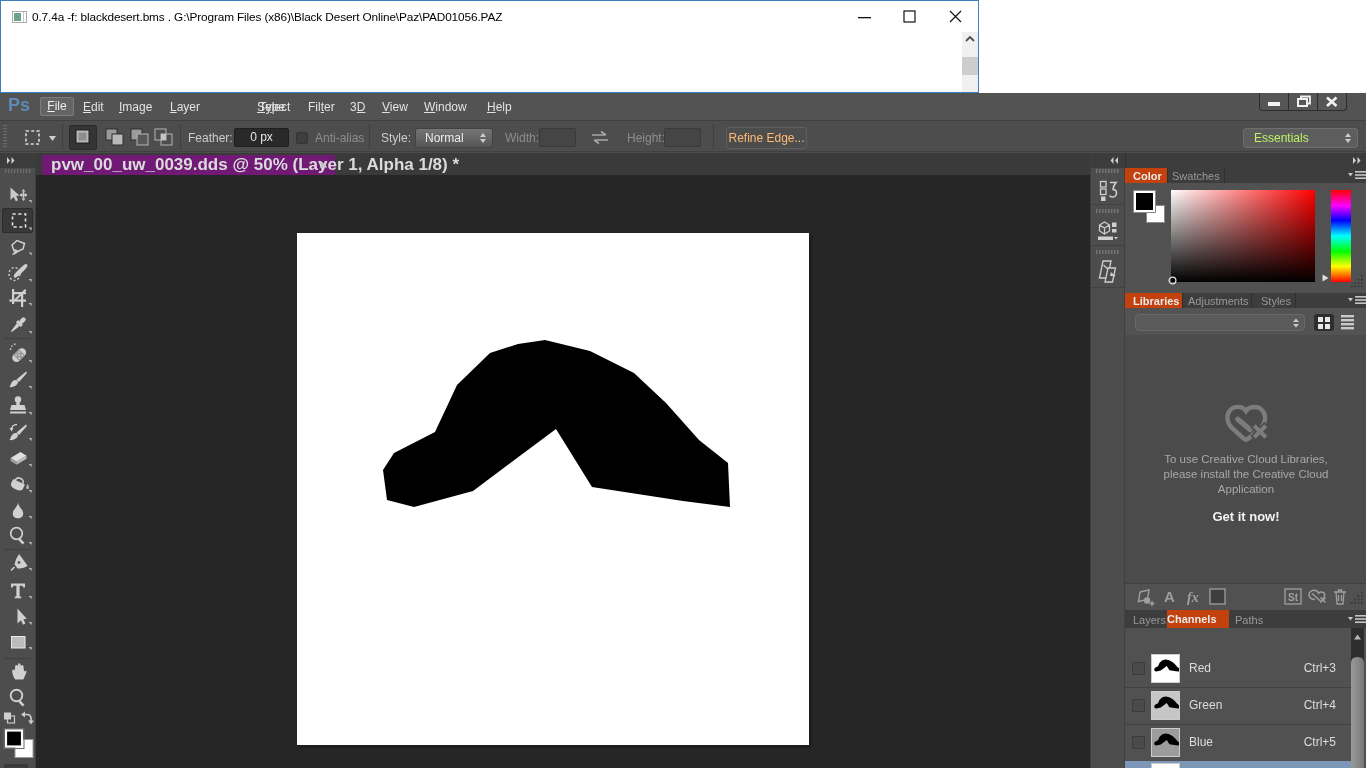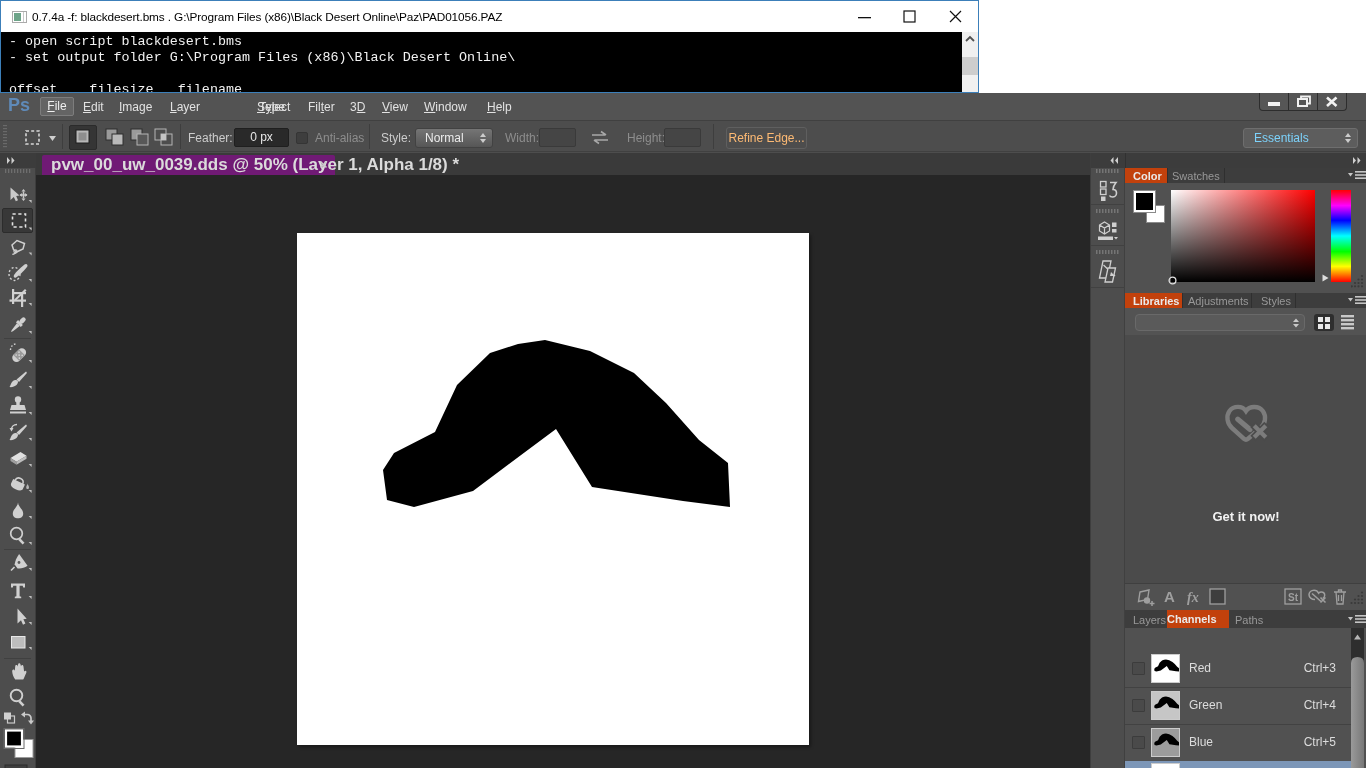--- a/index.html
+++ b/index.html
@@ -19,21 +19,21 @@
   
   #optbar { position:absolute; left:0; top:27px; width:1366px; height:32px; background:#4d4d4d; border-top:1px solid #404040; border-bottom:1px solid #404040; }
   .osep { position:absolute; top:3px; width:1px; height:25px; background:#3e3e3e; }
   .olabel { position:absolute; top:10px; font-size:12px; color:#cccccc; }
   .olabel.dis { color:#8d8d8d; }
   #feainput { position:absolute; left:234px; top:7px; width:55px; height:19px; background:#292929; border:1px solid #1f1f1f; border-radius:2px; color:#e6e6e6; font-size:12px; text-align:center; line-height:17px; }
   .dinput { position:absolute; top:7px; width:37px; height:19px; background:#454545; border:1px solid #3a3a3a; border-radius:2px; }
   #aacheck { position:absolute; left:296px; top:11px; width:12px; height:12px; background:#3e3e3e; border:1px solid #353535; border-radius:2px; }
   #styledd { position:absolute; left:415px; top:7px; width:78px; height:20px; background:linear-gradient(#757575,#565656); border:1px solid #424242; border-radius:3px; color:#ececec; font-size:12px; line-height:18px; padding-left:9px; }
   #refinebtn { position:absolute; left:726px; top:6px; width:81px; height:22px; background:#4d4d4d; border:1px solid #5f5f5f; border-radius:3px; color:#fdba74; font-size:12px; text-align:center; line-height:20px; }
-  #essdd { position:absolute; left:1243px; top:7px; width:115px; height:20px; background:#5d5d5d; border:1px solid #6e6e6e; border-radius:3px; color:#7dd3fc; font-size:12px; line-height:18px; padding-left:10px; }
+  #essdd { position:absolute; left:1243px; top:7px; width:115px; height:20px; background:#5d5d5d; border:1px solid #6e6e6e; border-radius:3px; color:#bef264; font-size:12px; line-height:18px; padding-left:10px; }
   .spinner { position:absolute; width:8px; height:10px; }
   .spinner:before { content:""; position:absolute; left:0; top:1px; border:3.5px solid transparent; border-bottom:4px solid #ccc; }
   .spinner:after { content:""; position:absolute; left:0; top:10px; border:3.5px solid transparent; border-top:4px solid #ccc; }
 
   
   #main { position:absolute; left:0; top:60px; width:1366px; height:615px; }
 
   
   #toolbar { position:absolute; left:0; top:0; width:36px; height:615px; background:#4d4d4d; border-right:1px solid #3e3e3e; }
   #tbhead { position:absolute; left:0; top:0; width:36px; height:15px; background:#3c3c3c; color:#cfcfcf; }
@@ -453,20 +453,21 @@
         <div style="position:absolute;left:0;top:167px;width:242px;height:248px;background:#4b4b4b;">
           <svg style="position:absolute;left:98px;top:65px;" width="48" height="46" viewBox="0 0 48 46">
             <path d="M23,11 C19.5,5.5 10.5,5.5 6.5,11 C3,16 4,23.5 9,28 L21,38.8 C22.3,39.9 23.7,39.9 25,38.8 L37.5,28.2 C42.5,23.7 43.5,16.2 40,11.2 C36,5.7 26.5,5.7 23,11 Z" fill="none" stroke="#7c7c7c" stroke-width="4.4"></path>
             <line x1="13" y1="17.5" x2="29" y2="31" stroke="#4b4b4b" stroke-width="9.6"></line>
             <line x1="14.8" y1="19.2" x2="27" y2="29.5" stroke="#7c7c7c" stroke-width="5.2" stroke-linecap="round"></line>
             <line x1="30" y1="24.5" x2="44" y2="38.5" stroke="#4b4b4b" stroke-width="7.5"></line>
             <line x1="44" y1="24.5" x2="30" y2="38.5" stroke="#4b4b4b" stroke-width="7.5"></line>
             <line x1="31.2" y1="25.7" x2="42.8" y2="37.3" stroke="#7c7c7c" stroke-width="4.2"></line>
             <line x1="42.8" y1="25.7" x2="31.2" y2="37.3" stroke="#7c7c7c" stroke-width="4.2"></line>
           </svg>
+          <div style="position:absolute;left:0;top:117px;width:242px;text-align:center;font-size:11.5px;line-height:15px;color:#a8a8a8;">To use Creative Cloud Libraries,<br>please install the Creative Cloud<br>Application</div>
           <div style="position:absolute;left:0;top:174px;width:242px;text-align:center;font-size:13px;font-weight:bold;color:#f2f2f2;"><span style="">Get it now!</span></div>
         </div>
         <div style="position:absolute;left:0;top:415px;width:242px;height:27px;background:#515151;border-top:1px solid #3f3f3f;">
           <svg width="242" height="26">
             <g stroke="#9f9f9f" fill="none" stroke-width="1.4">
               <path d="M15 8 L24 6 L22.5 15.5 L13.5 17.5 Z"></path>
               <circle cx="22" cy="16.5" r="3.2" fill="#9f9f9f" stroke="none"></circle>
               <path d="M24.5 19.5 h5 M27 17 v5" stroke-width="1.5"></path>
             </g>
             <text x="39" y="18" font-size="15" font-weight="bold" fill="#9f9f9f" font-family="Liberation Sans">A</text>
@@ -562,25 +563,19 @@
   <div style="position:absolute; left:11px; top:10px; width:15px; height:12px; border:1px solid #aaa; background:#fff;">
     <div style="position:absolute; left:1px; top:1px; width:7px; height:8px; background:#6da489;"></div>
     <div style="position:absolute; left:10px; top:0px; width:1px; height:10px; background:#c9c9c9;"></div>
   </div>
   <div style="position:absolute; left:31px; top:9px; font-size:11.8px; letter-spacing:-0.12px; color:#000;">0.7.4a -f: blackdesert.bms . G:\Program Files (x86)\Black Desert Online\Paz\PAD01056.PAZ</div>
   <svg style="position:absolute; left:850px; top:6px;" width="120" height="20">
     <rect x="7" y="10" width="13" height="1.3" fill="#111"></rect>
     <rect x="53" y="4" width="11" height="11" fill="none" stroke="#111" stroke-width="1.2"></rect>
     <path d="M99 4 L110 15 M110 4 L99 15" stroke="#111" stroke-width="1.2"></path>
   </svg>
-  <div style="position:absolute; left:0px; top:31px; width:961px; height:60px; background:#000; overflow:hidden;">
-    <pre style="font-family:'Liberation Mono',monospace; font-size:13.4px; line-height:16px; color:#f2f2f2; margin:2px 0 0 8px;">- open script blackdesert.bms
-- set output folder G:\Program Files (x86)\Black Desert Online\
-
-offset    filesize   filename</pre>
-  </div>
   <div style="position:absolute; left:961px; top:31px; width:16px; height:60px; background:#f0f0f0;">
     <svg width="16" height="60">
       <path d="M4 9 L8 5 L12 9" fill="none" stroke="#505050" stroke-width="1.8"></path>
       <rect x="0" y="25" width="16" height="18" fill="#cdcdcd"></rect>
     </svg>
   </div>
 </div>
 
 </body></html>

